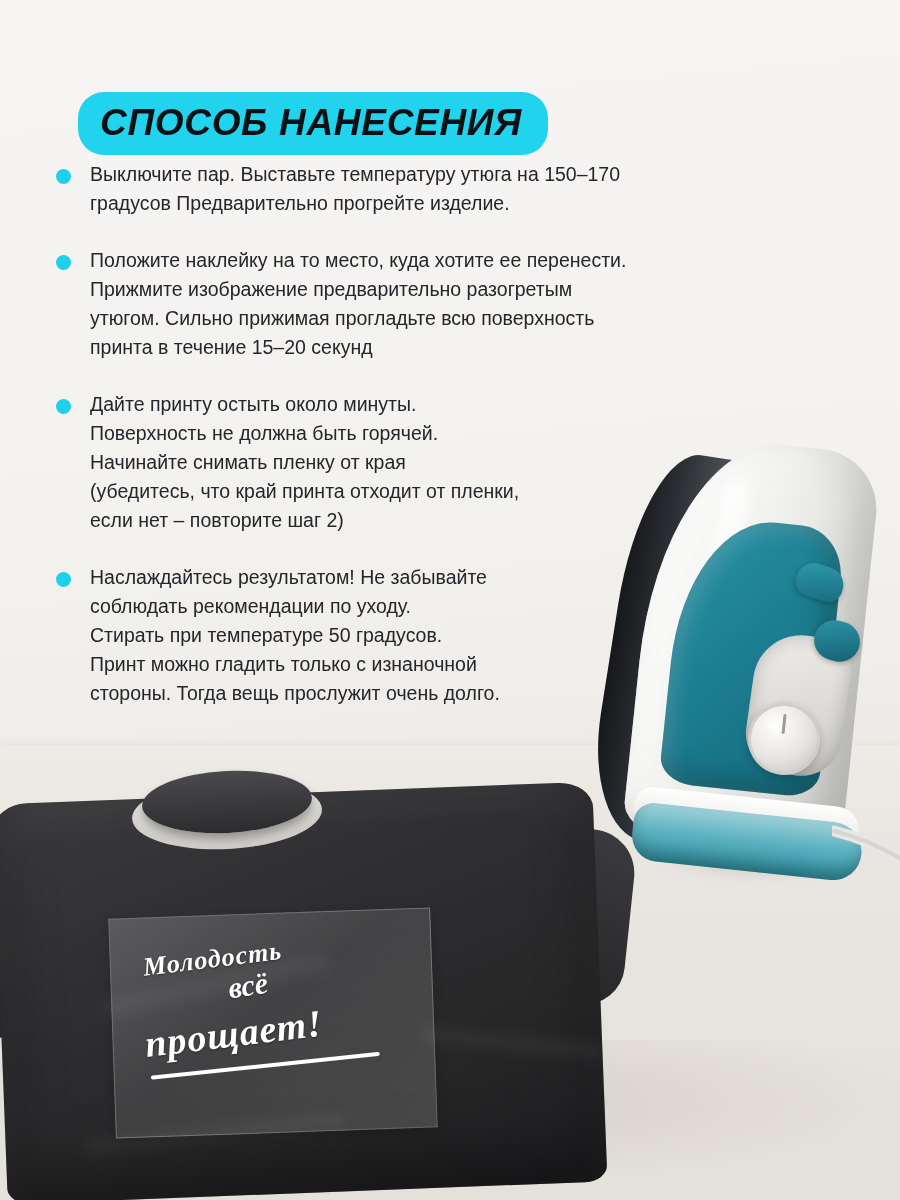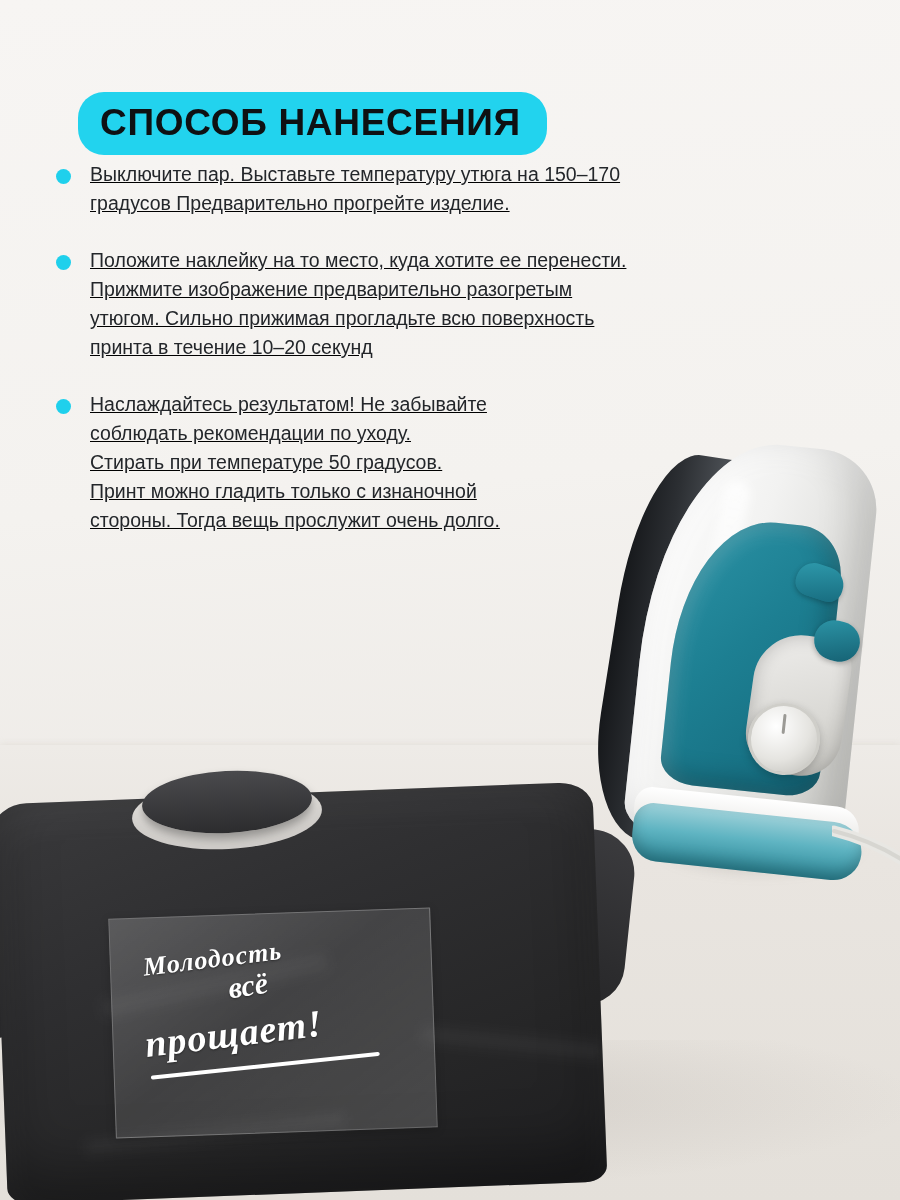--- a/index.html
+++ b/index.html
@@ -67,29 +67,29 @@
     display: inline-block;
     background: #22d3ee;
     color: #0e1113;
     font-size: 37px;
     font-weight: bold;
     letter-spacing: 0.7px;
     line-height: 1;
     padding: 12px 26px 14px 22px;
     border-radius: 26px;
     font-family: "Liberation Sans", sans-serif;
+    font-style: italic;
   }
 
   
   .steps {
     position: absolute;
     left: 50px;
     top: 160px;
     width: 740px;
-    text-decoration: underline;
   }
   .step {
     position: relative;
     padding-left: 40px;
     margin-bottom: 28px;
   }
   .step-bullet {
     position: absolute;
     left: 6px;
     top: 9px;
@@ -408,23 +408,31 @@
       <span class="step-bullet"></span>
       <div class="step-text">Выключите пар. Выставьте температуру утюга на 150–170
 градусов Предварительно прогрейте изделие.</div>
     </div>
 
     <div class="step">
       <span class="step-bullet"></span>
       <div class="step-text">Положите наклейку на то место, куда хотите ее перенести.
 Прижмите изображение предварительно разогретым
 утюгом. Сильно прижимая прогладьте всю поверхность
-принта в течение 10–20 секунд</div>
-    </div>
-
+принта в течение 15–20 секунд</div>
+    </div>
+
+    <div class="step">
+      <span class="step-bullet"></span>
+      <div class="step-text">Дайте принту остыть около минуты.
+Поверхность не должна быть горячей.
+Начинайте снимать пленку от края
+(убедитесь, что край принта отходит от пленки,
+если нет – повторите шаг 2)</div>
+    </div>
 
     <div class="step">
       <span class="step-bullet"></span>
       <div class="step-text">Наслаждайтесь результатом! Не забывайте
 соблюдать рекомендации по уходу.
 Стирать при температуре 50 градусов.
 Принт можно гладить только с изнаночной
 стороны. Тогда вещь прослужит очень долго.</div>
     </div>
 

